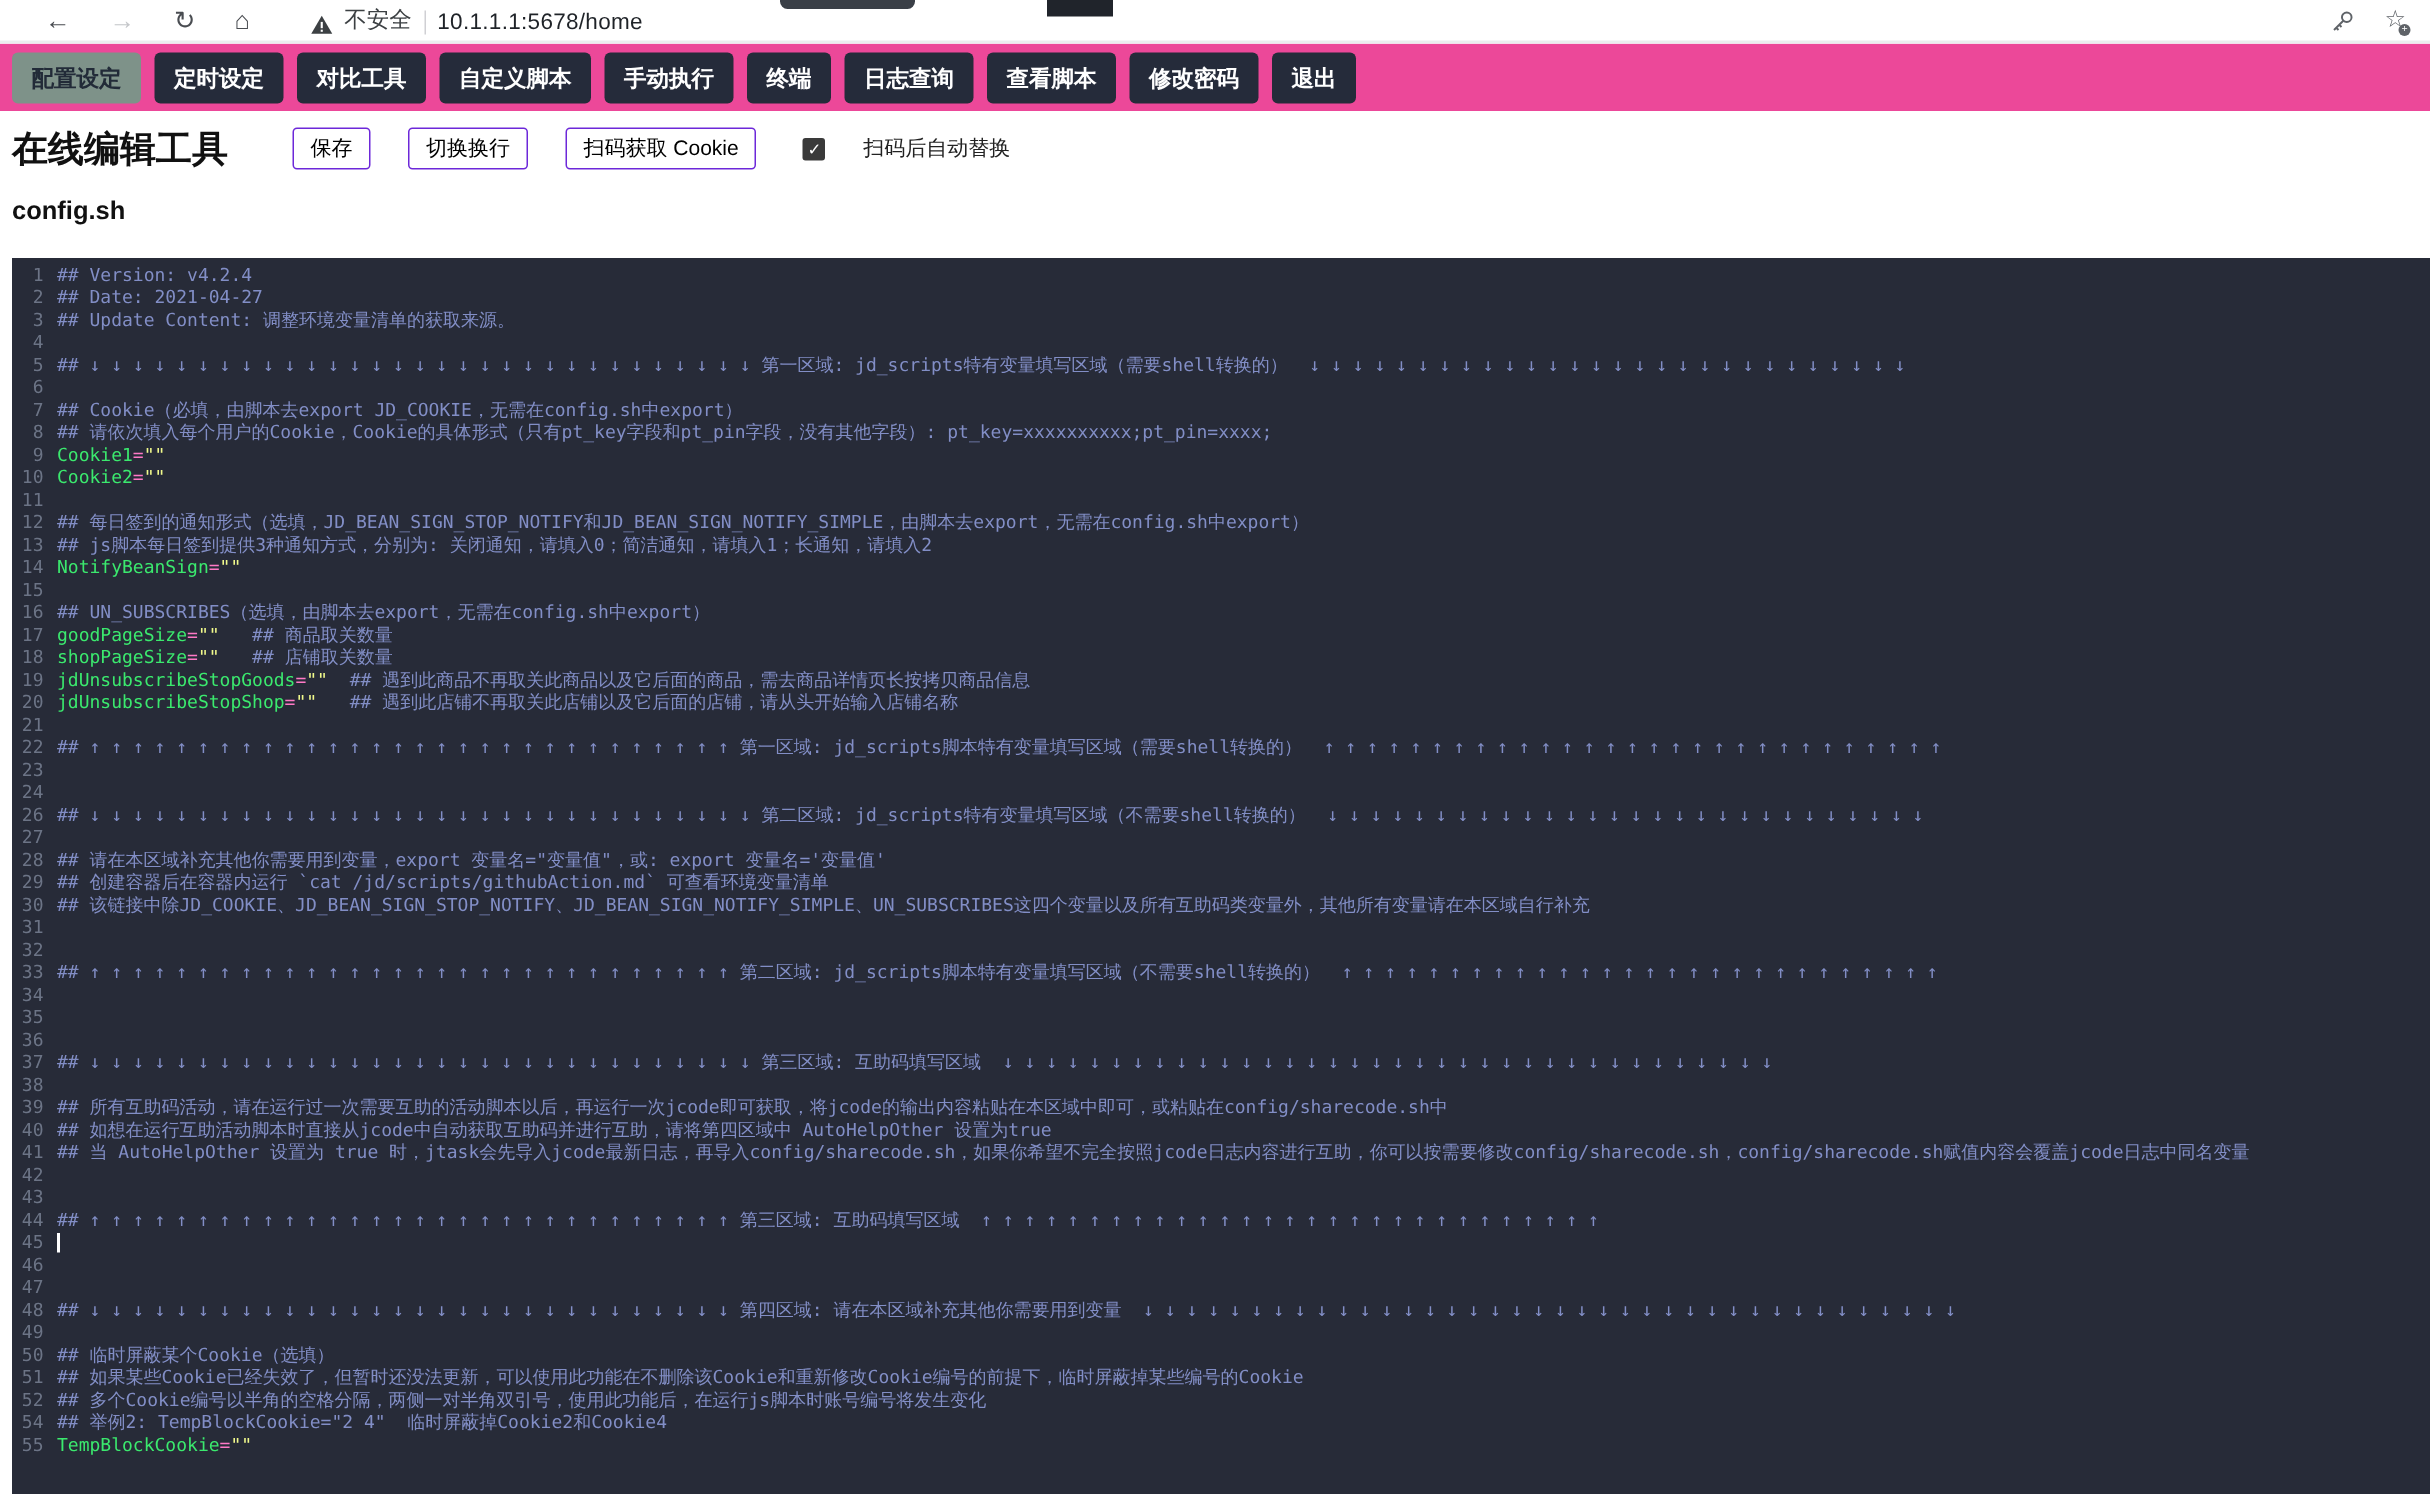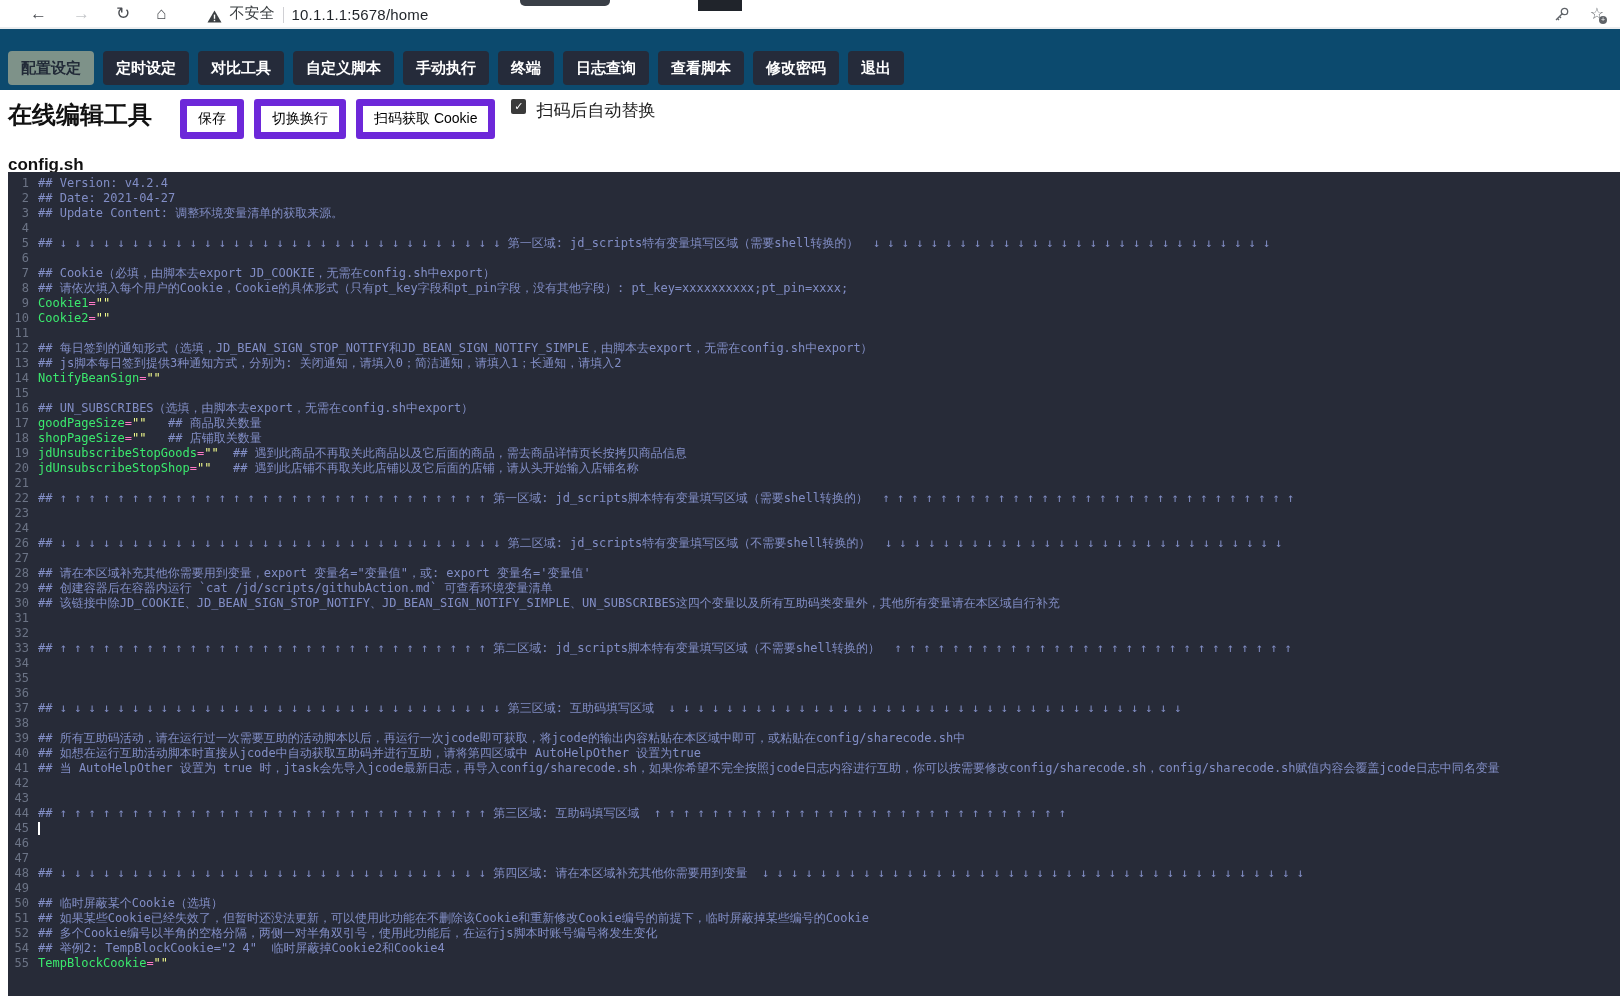--- a/index.html
+++ b/index.html
@@ -22,33 +22,33 @@
   .nav-ic.disabled{color:#c5c7ca}
   .urlbar{display:flex;align-items:flex-end;gap:8px;margin-left:14px;font-size:15px;color:#3c4043}
   .sep{width:1px;height:16px;background:#d0d0d4}
   .url{font-size:15px;color:#1f2328;letter-spacing:.2px}
   .chrome-right{position:absolute;right:16px;top:0;height:27px;display:flex;align-items:center;gap:20px}
   .star-wrap{position:relative;font-size:16px;color:#5f6368;line-height:1}
   .star-plus{position:absolute;right:-3px;bottom:-2px;width:8px;height:8px;border-radius:50%;
              background:#5f6368;color:#fff;font-size:7px;line-height:8px;text-align:center}
 
   
-  .navbar{display:flex;gap:9px;padding:22px 8px 5px;background:#0c4a6e}
+  .navbar{display:flex;gap:9px;padding:6px 8px 5px;background:#ec4899}
   .nav-btn{background:var(--nav-bg);color:#fff;font-weight:700;font-size:15px;height:34px;
            padding:0 13px;border:none;border-radius:4px;font-family:inherit;cursor:pointer}
   .nav-btn.active{background:var(--nav-active-bg);color:var(--nav-active-fg)}
 
   
-  .toolbar{display:flex;padding:9px 8px 0;gap:10px}
+  .toolbar{display:flex;align-items:center;padding:9px 8px 0;gap:25px}
   .page-title{font-size:24px;font-weight:700;color:#111;margin:0 18px 0 0}
-  .tb-btn{background:#fff;border:7px solid #6d28d9;border-radius:3px;font-size:14px;color:#000;
+  .tb-btn{background:#fff;border:1px solid #6d28d9;border-radius:3px;font-size:14px;color:#000;
           padding:4px 11px;font-family:inherit;cursor:pointer}
   .checkbox{width:15px;height:15px;background:#3a3a3a;border-radius:2px;color:#fff;font-size:11px;
             display:inline-flex;align-items:center;justify-content:center;margin-left:6px;cursor:pointer}
-  .cb-label{font-size:17px;color:#222}
+  .cb-label{font-size:14px;color:#222}
 
   .file-name{font-size:17px;font-weight:700;color:#111;margin:16px 0 0 8px}
 
   
   .editor{position:absolute;top:172px;left:8px;right:0;bottom:0;background:var(--editor-bg);
           font-family:"DejaVu Sans Mono",monospace;font-size:12px;line-height:15px;
           padding-top:4px;overflow:hidden;cursor:text}
   .line{display:flex;white-space:pre;height:15px}
   .ln{flex:0 0 30px;text-align:right;padding-right:9px;color:var(--gutter)}
   .code{color:var(--plain)}

